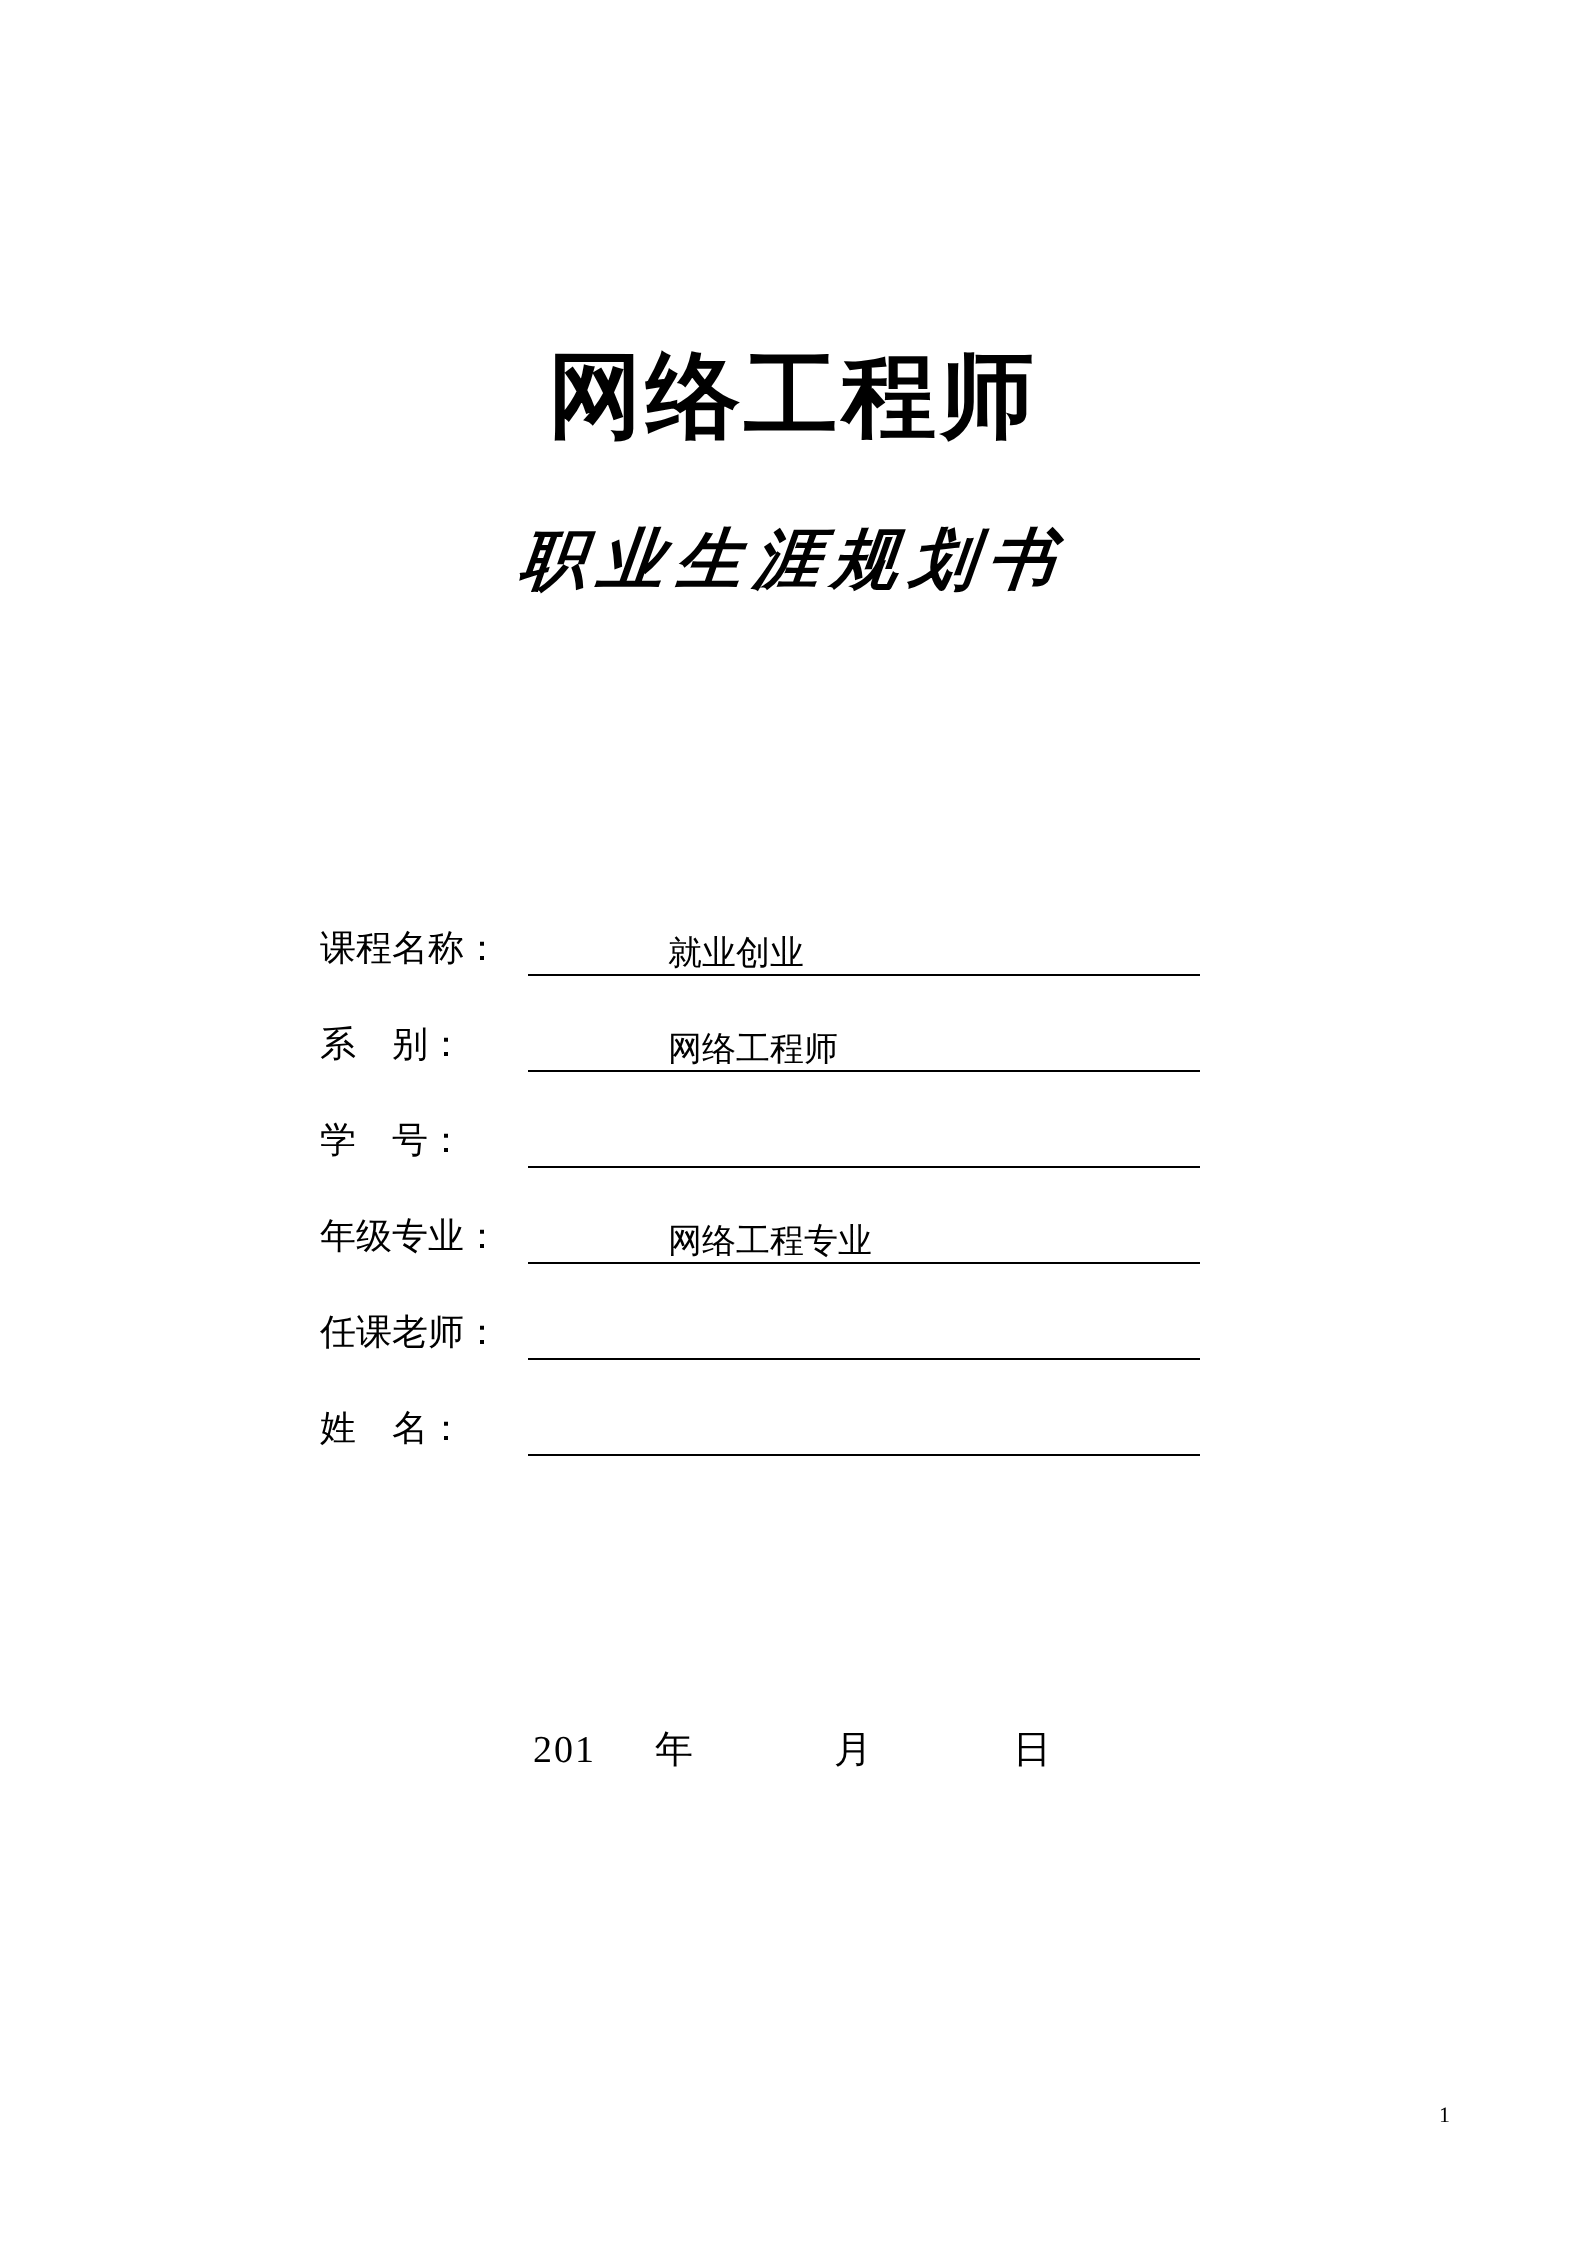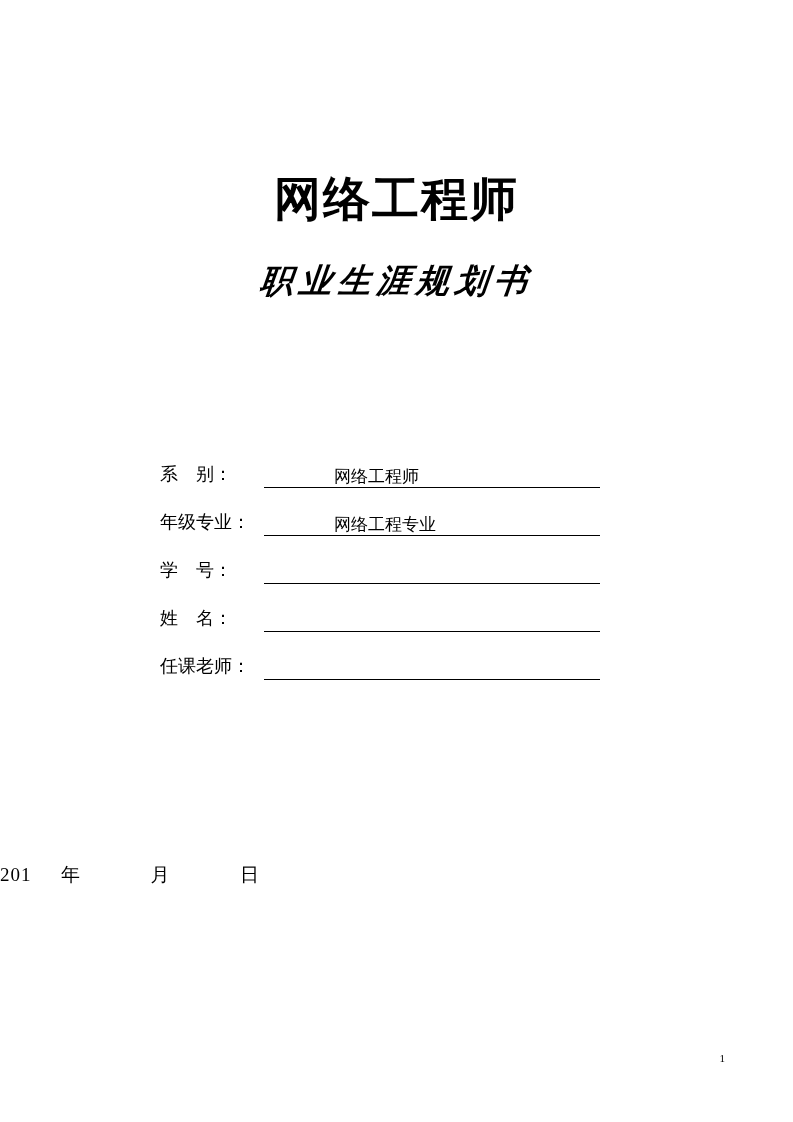--- a/index.html
+++ b/index.html
@@ -83,21 +83,21 @@
     padding-left: 70px;
     white-space: pre;
   }
 
   
   .date-line {
     position: absolute;
     top: 862px;
     left: 0;
     width: 793px;
-    text-align: left;
+    text-align: center;
     font-size: 19px;
     font-family: "Liberation Serif", serif;
     letter-spacing: 1px;
   }
   .date-line span {
     display: inline-block;
   }
   .date-gap-sm { width: 18px; }
   .date-gap-lg { width: 58px; }
 
@@ -115,51 +115,57 @@
 <body>
 
 <div class="page">
 
   <div class="title-main">网络工程师</div>
 
   <div class="title-sub">职业生涯规划书</div>
 
   <div class="fields">
 
+    <div class="field-row">
+      <div class="field-label">课程名称：</div>
+      <div class="field-value-wrap">
+        <div class="field-value">就业创业</div>
+      </div>
+    </div>
 
     <div class="field-row">
       <div class="field-label">系    别：</div>
       <div class="field-value-wrap">
         <div class="field-value">网络工程师</div>
+      </div>
+    </div>
+
+    <div class="field-row">
+      <div class="field-label">学    号：</div>
+      <div class="field-value-wrap">
+        <div class="field-value"></div>
       </div>
     </div>
 
     <div class="field-row">
       <div class="field-label">年级专业：</div>
       <div class="field-value-wrap">
         <div class="field-value">网络工程专业</div>
       </div>
     </div>
 
     <div class="field-row">
-      <div class="field-label">学    号：</div>
+      <div class="field-label">任课老师：</div>
       <div class="field-value-wrap">
         <div class="field-value"></div>
       </div>
     </div>
 
     <div class="field-row">
       <div class="field-label">姓    名：</div>
-      <div class="field-value-wrap">
-        <div class="field-value"></div>
-      </div>
-    </div>
-
-    <div class="field-row">
-      <div class="field-label">任课老师：</div>
       <div class="field-value-wrap">
         <div class="field-value"></div>
       </div>
     </div>
 
 
   </div>
 
   <div class="date-line">
     <span>201</span>

